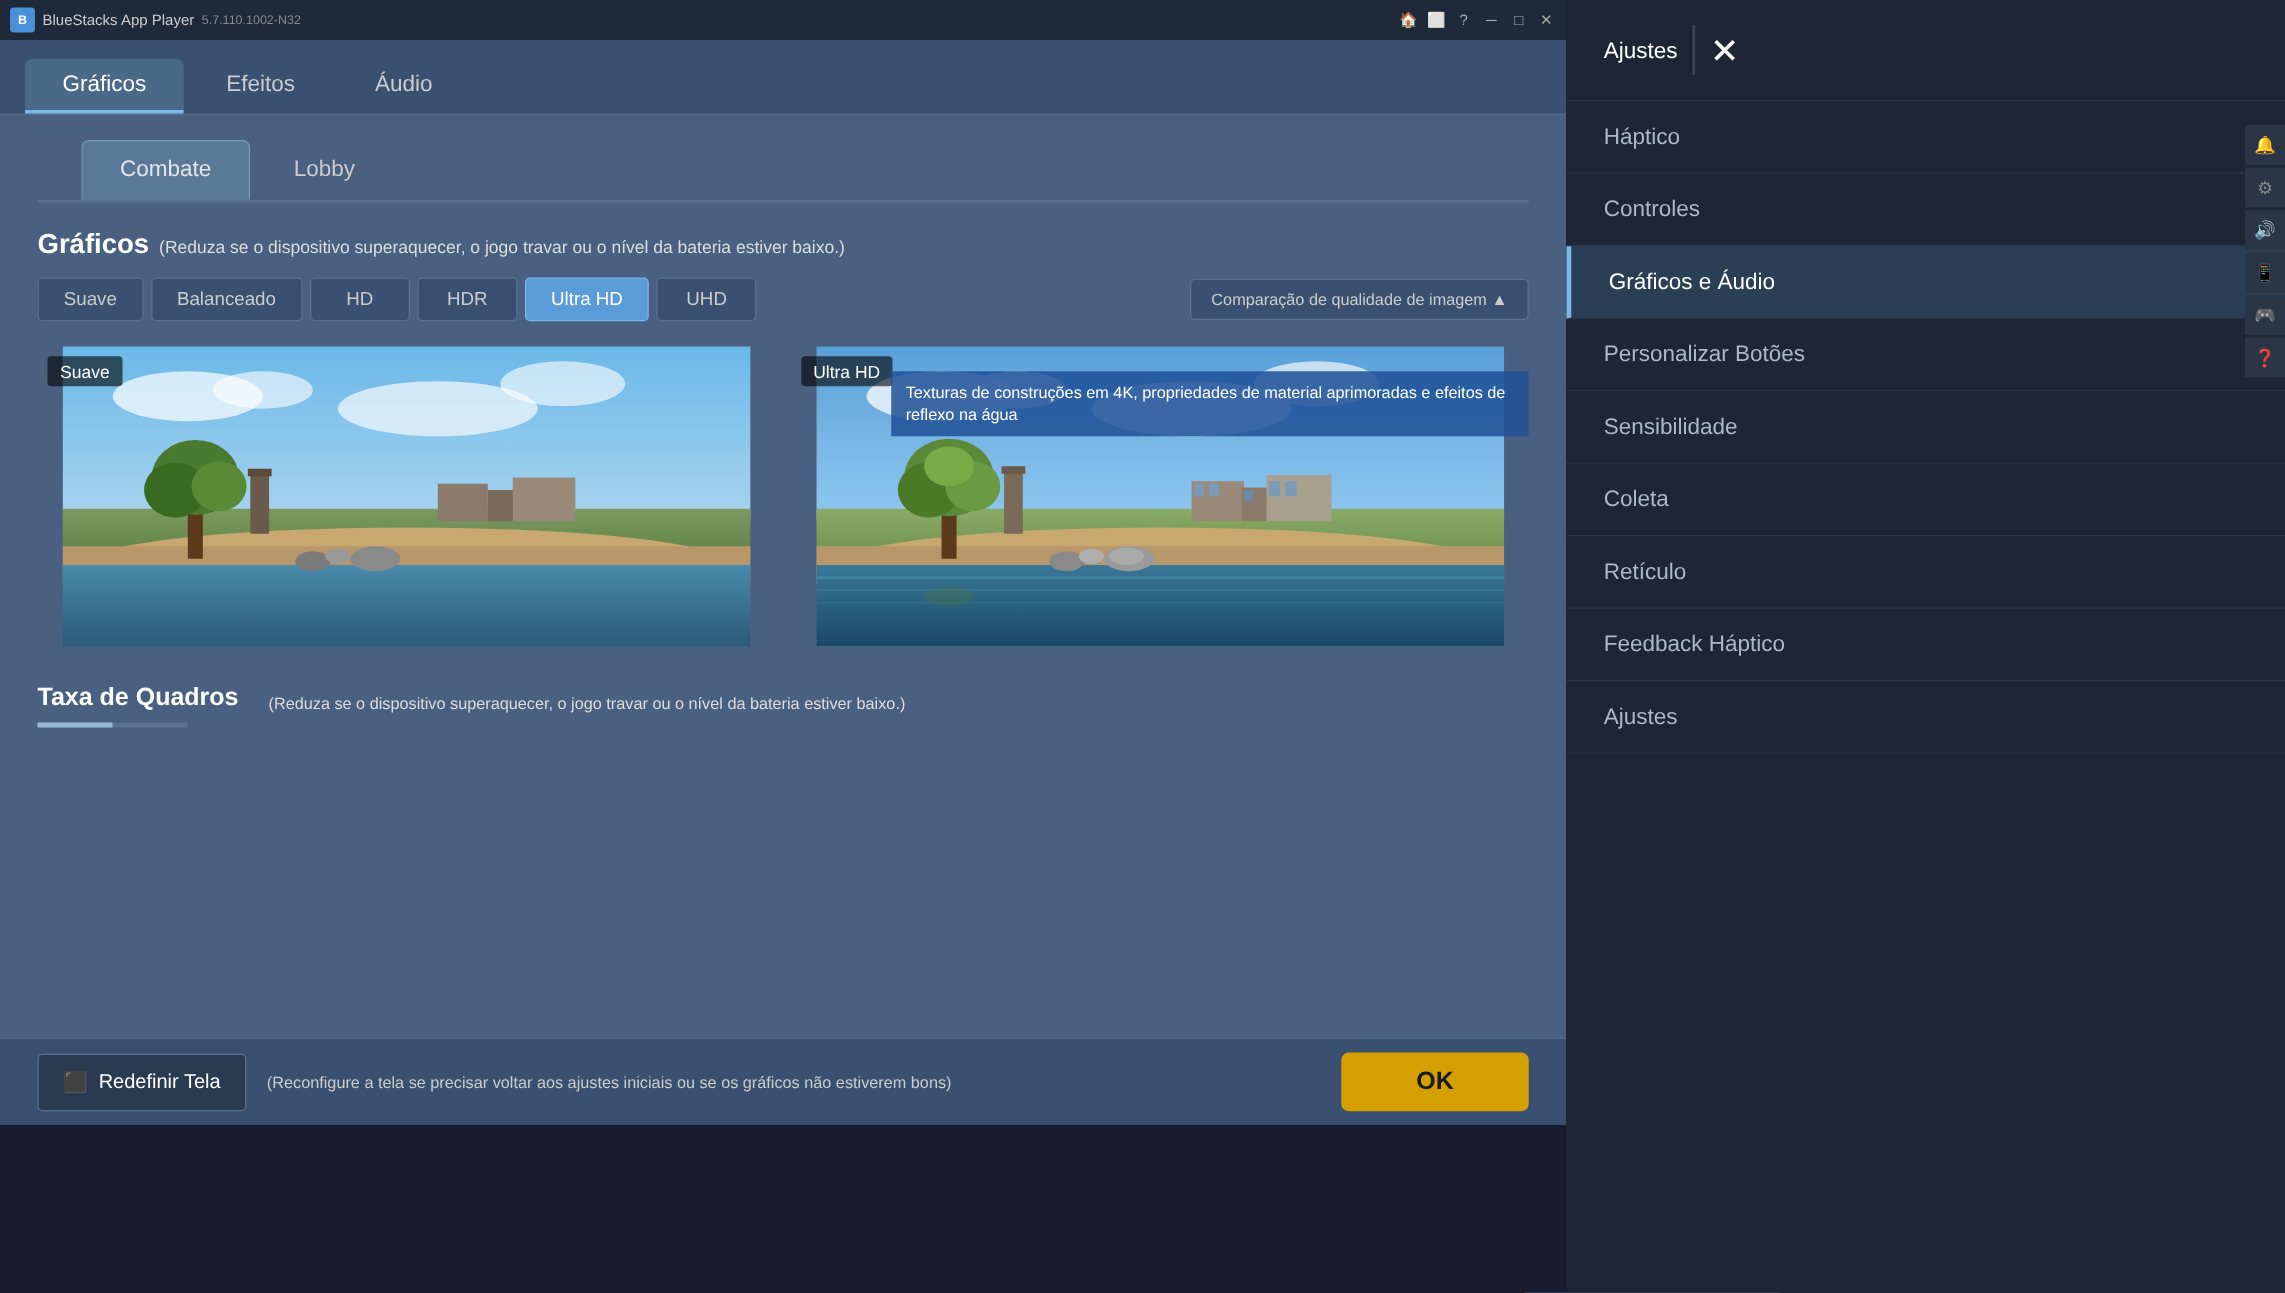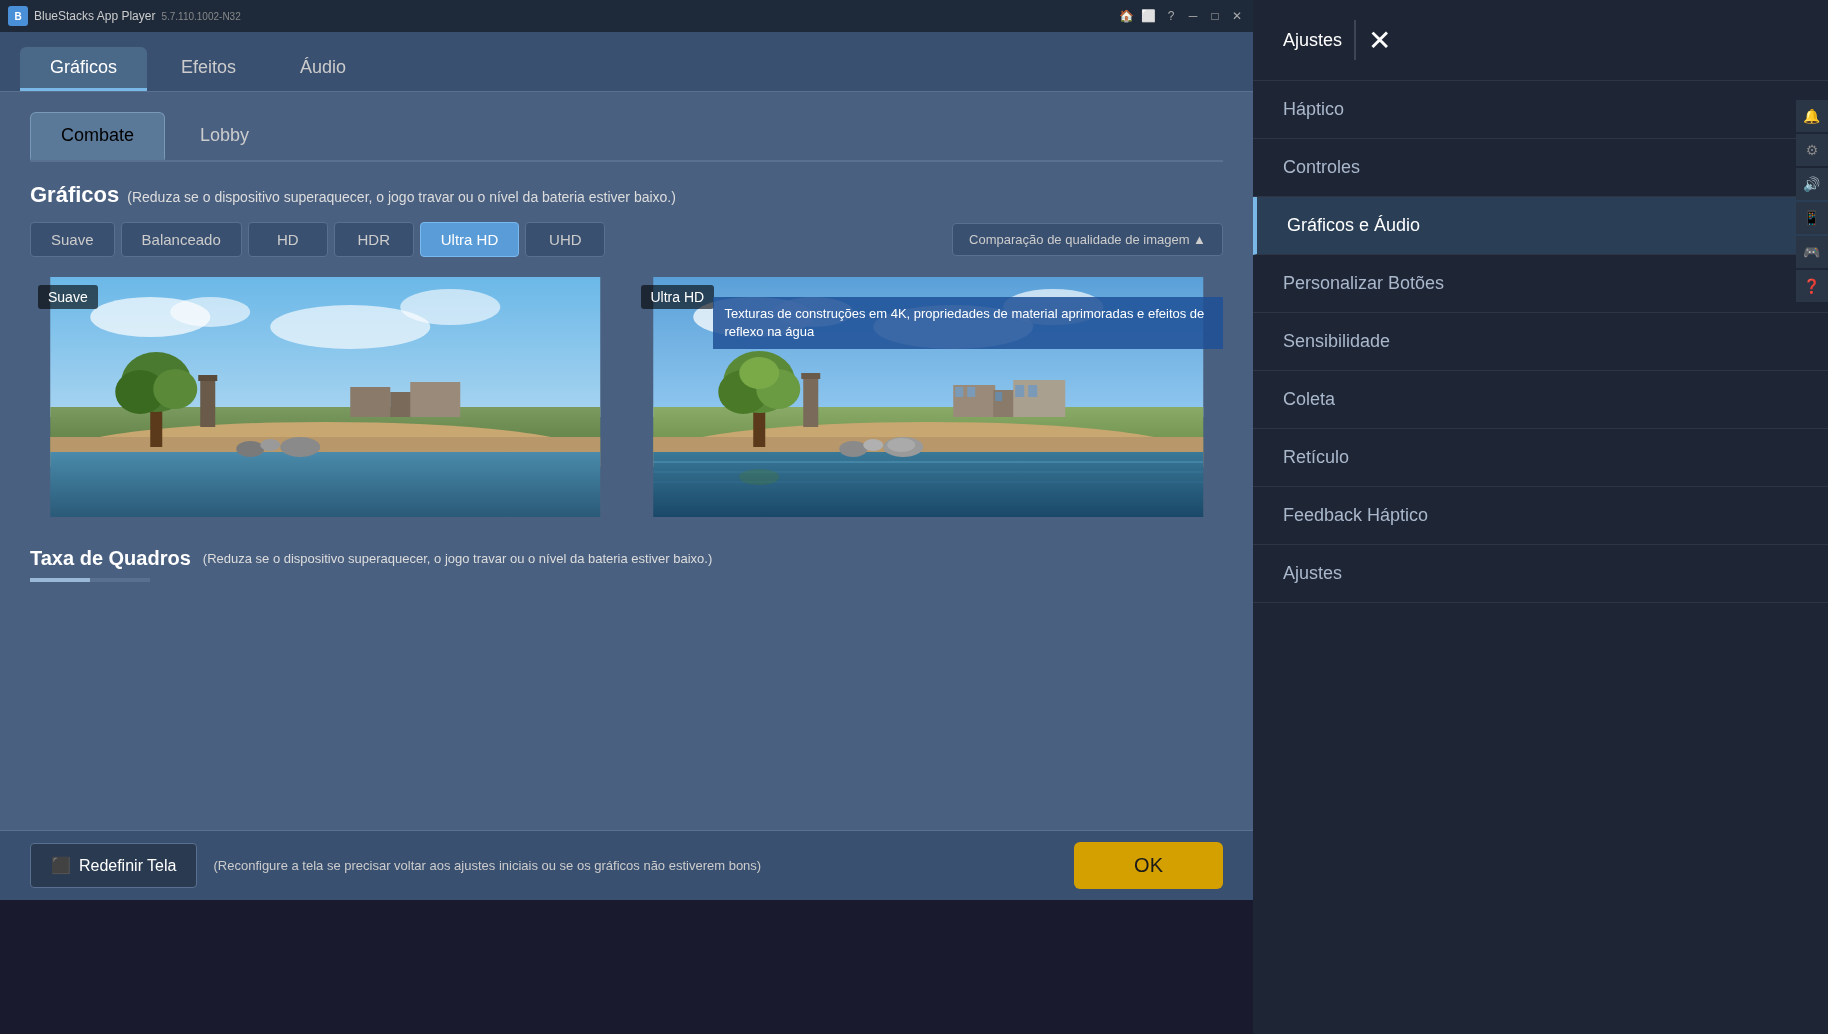--- a/index.html
+++ b/index.html
@@ -99,24 +99,25 @@
       padding: 12px 30px;
       font-size: 18px;
       color: #ccc;
       cursor: pointer;
       border: 1px solid transparent;
       margin-right: 4px;
       background: transparent;
     }
     .sub-tab.active {
       background: #5a7898;
-      color: #000000;
+      color: #e5e5e5;
       border: 1px solid #7a98b8;
       border-bottom: 2px solid #5a7898;
       border-radius: 6px 6px 0 0;
+      margin-left: 35px;
     }
 
     
     .section-title {
       font-size: 22px;
       font-weight: bold;
       color: white;
       margin-bottom: 14px;
       display: flex;
       align-items: baseline;
@@ -194,22 +195,22 @@
       font-size: 13px;
       line-height: 1.4;
     }
 
     
     .framerate-title {
       font-size: 20px;
       font-weight: bold;
       color: white;
       display: flex;
-      align-items: center;
-      gap: 12px;
+      align-items: flex-end;
+      gap: 24px;
     }
     .framerate-note {
       font-size: 13px;
       font-weight: normal;
       color: #ddd;
     }
     .framerate-bar {
       width: 120px;
       height: 4px;
       background: #5a7090;
@@ -252,21 +253,21 @@
       color: #ccc;
       flex: 1;
     }
     .ok-btn {
       padding: 12px 60px;
       background: #d4a000;
       color: #1a1a1a;
       border: none;
       border-radius: 6px;
       font-size: 20px;
-      font-weight: normal;
+      font-weight: bold;
       cursor: pointer;
       margin-left: auto;
     }
 
     
     .right-sidebar {
       position: absolute;
       top: 0; right: 0;
       width: 575px;
       height: 1034px;

